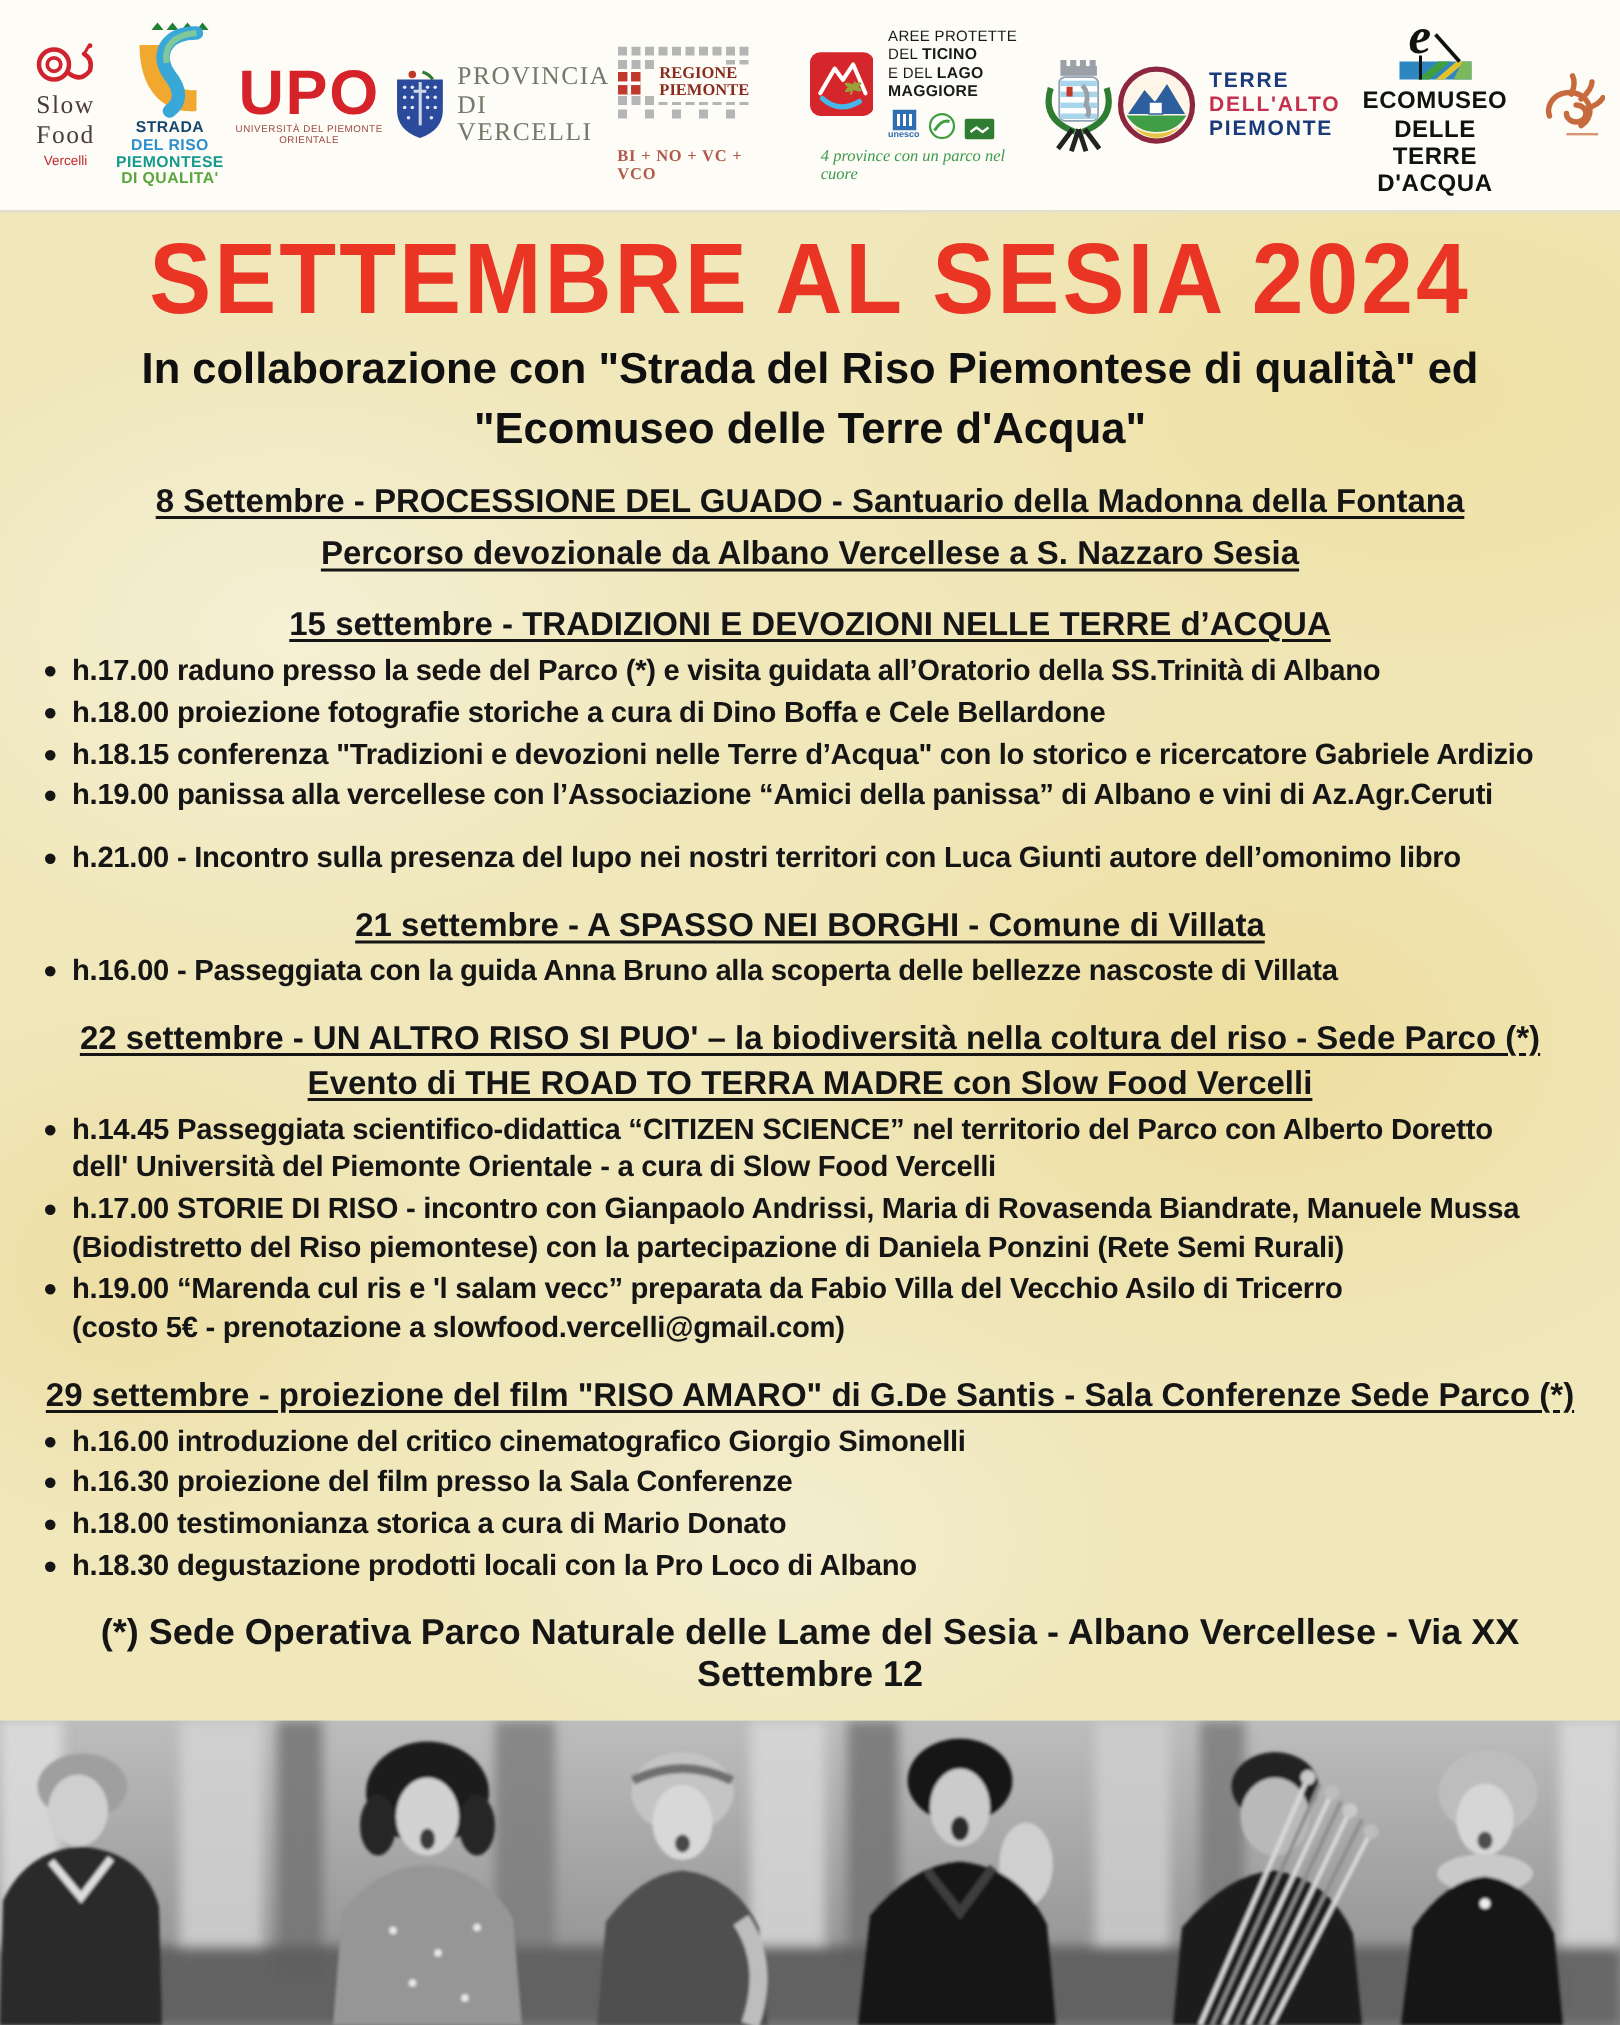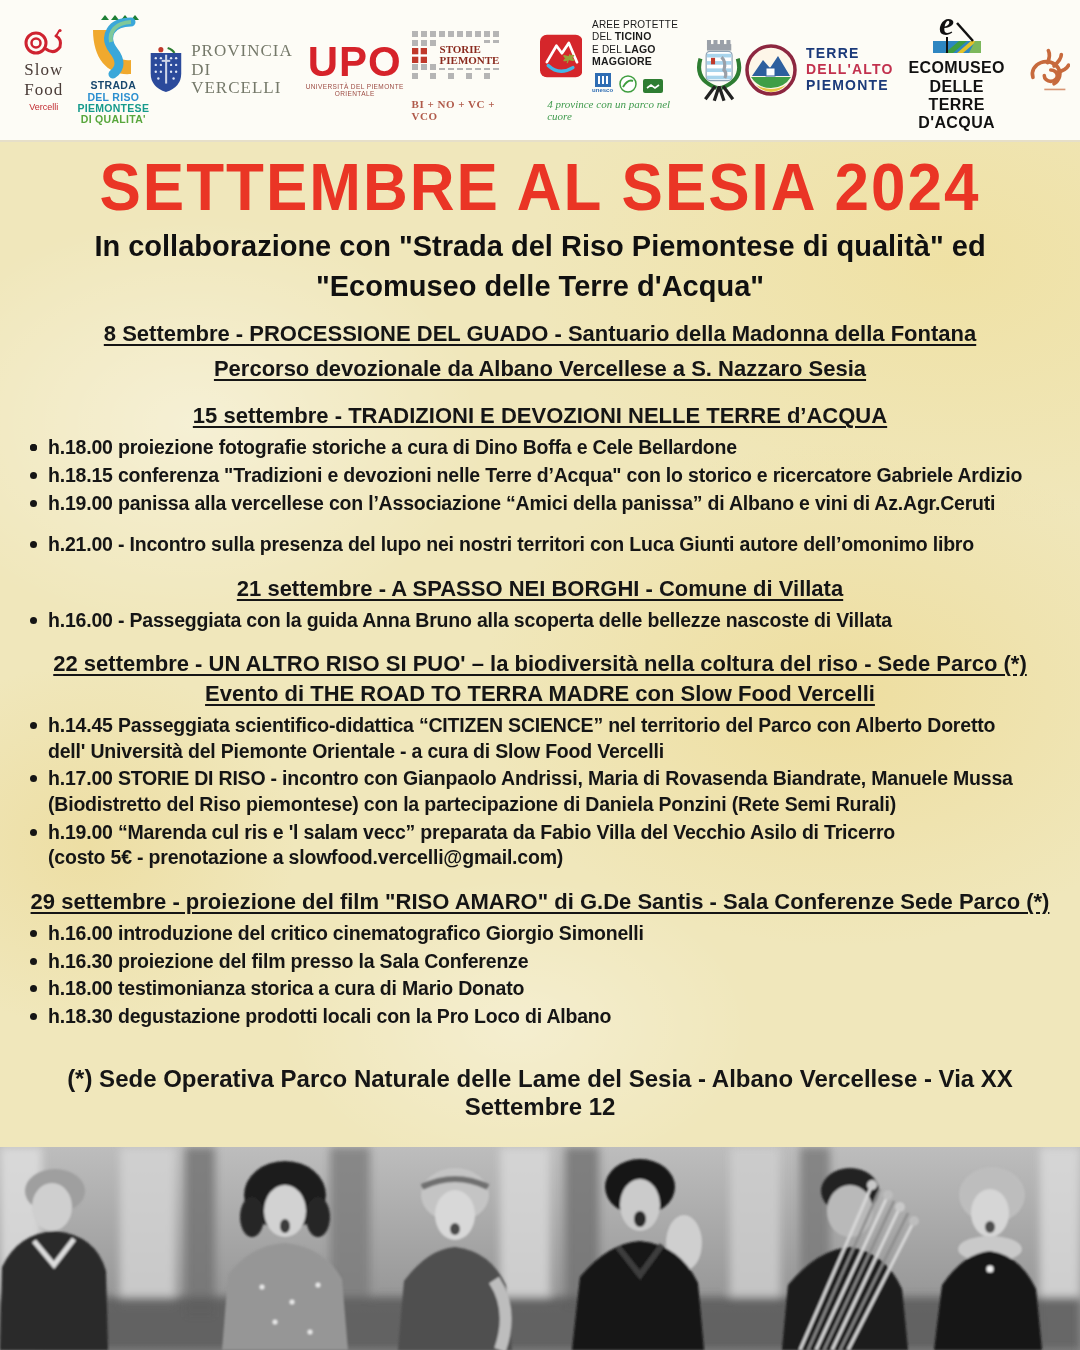--- a/index.html
+++ b/index.html
@@ -54,21 +54,21 @@
   .intro-line{margin:2px 0;font-size:22px;font-weight:bold;line-height:1.5;
               text-decoration:underline;text-decoration-thickness:2px;text-underline-offset:3px;}
   .event-section{margin-top:16px;}
   .event-heading{margin:0;font-size:22px;font-weight:bold;line-height:1.35;
                  text-decoration:underline;text-decoration-thickness:2px;text-underline-offset:3px;}
   .event-list{list-style:none;margin:4px 0 0;padding:0;text-align:left;}
   .event-item{position:relative;padding-left:22px;margin:2px 0;font-size:19.5px;font-weight:bold;
               line-height:1.32;letter-spacing:-.2px;}
   .dot{position:absolute;left:4px;top:9px;width:7px;height:7px;border-radius:50%;background:#151515;}
   .item-text{white-space:pre-line;}
-  .footnote{position:absolute;left:0;right:0;bottom:8px;margin:18px;font-size:24px;font-weight:bold;}
+  .footnote{position:absolute;left:0;right:0;bottom:8px;margin:8px;font-size:24px;font-weight:bold;}
 
   
   .photo{margin:0;height:203px;background:#8f8f8f;}
   .photo svg{display:block;}
 </style>
 </head>
 <body>
 
 <div class="poster">
 
@@ -97,20 +97,25 @@
         <path d="M8 16 C8 46 24 62 46 60 L46 46 C30 48 22 34 22 16 Z" fill="#f0a92e"></path>
         <path d="M46 8 C26 8 18 22 28 36 C36 46 36 54 28 60" fill="none" stroke="#3aa7d9" stroke-width="9" stroke-linecap="round"></path>
         <path d="M46 8 C30 9 24 18 26 28" fill="none" stroke="#7fc89a" stroke-width="4"></path>
       </svg>
       <div class="strada-text">
         <div class="st1">STRADA</div>
         <div class="st2">DEL RISO</div>
         <div class="st3">PIEMONTESE</div>
         <div class="st4">DI QUALITA'</div>
       </div>
+    </div>
+
+    <div class="logo">
+      <div class="upo-word">UPO</div>
+      <div class="upo-cap">UNIVERSITÀ DEL PIEMONTE ORIENTALE</div>
     </div>
 
     <div class="logo prov">
       <svg width="40" height="56" viewBox="0 0 40 56">
         <circle cx="14" cy="4" r="3" fill="#c0392b"></circle>
           <path d="M22 2 q6 2 8 6" stroke="#2e7d32" stroke-width="2.5" fill="none"></path>
         <path d="M2 8 h36 v24 q0 16 -18 22 q-18 -6 -18 -22 Z" fill="#2b4a9b"></path>
         <g fill="#dfe6f5">
           <circle cx="8" cy="14" r="1.4"></circle>
             <circle cx="14" cy="14" r="1.4"></circle>
@@ -127,25 +132,20 @@
           <circle cx="11" cy="38" r="1.4"></circle>
             <circle cx="29" cy="38" r="1.4"></circle>
         </g>
         <rect x="19" y="10" width="2.4" height="34" fill="#cfd6e8"></rect>
         <rect x="15" y="16" width="10" height="2.4" fill="#cfd6e8"></rect>
       </svg>
       <div class="prov-text">
         <div>PROVINCIA DI</div>
         <div>VERCELLI</div>
       </div>
-    </div>
-
-    <div class="logo">
-      <div class="upo-word">UPO</div>
-      <div class="upo-cap">UNIVERSITÀ DEL PIEMONTE ORIENTALE</div>
     </div>
 
     <div class="parco-group">
       <div class="parco-row">
         <div class="regione">
           <svg width="120" height="50" viewBox="0 0 120 50">
             <g fill="#b5b5b5">
               <rect x="0" y="0" width="6" height="6"></rect>
                 <rect x="9" y="0" width="6" height="6"></rect>
                 <rect x="18" y="0" width="6" height="6"></rect>
@@ -175,21 +175,21 @@
                 <rect x="18" y="42" width="6" height="6"></rect>
                 <rect x="36" y="42" width="6" height="6"></rect>
                 <rect x="54" y="42" width="6" height="6"></rect>
                 <rect x="72" y="42" width="6" height="6"></rect>
             </g>
             <rect x="0" y="17" width="15" height="15" fill="#c0392b"></rect>
             <rect x="6.3" y="17" width="2.4" height="15" fill="#fff"></rect>
             <rect x="0" y="23.3" width="15" height="2.4" fill="#fff"></rect>
           </svg>
           <div class="regione-text">
-            <div>STORIE</div>
+            <div>REGIONE</div>
             <div>PIEMONTE</div>
           </div>
         </div>
 
         <svg width="62" height="62" viewBox="0 0 62 62">
           <rect x="0" y="0" width="62" height="62" rx="10" fill="#d5262b"></rect>
           <path d="M10 40 L24 16 L32 27 L42 12 L54 40" fill="none" stroke="#ffffff" stroke-width="4" stroke-linejoin="round" stroke-linecap="round"></path>
           <path d="M12 45 q16 15 36 3" fill="none" stroke="#45b7e8" stroke-width="5" stroke-linecap="round"></path>
           <g fill="#97a23b">
             <ellipse cx="42" cy="34" rx="9" ry="2.6" transform="rotate(-28 42 34)"></ellipse>
@@ -297,21 +297,21 @@
     <h1 class="title">SETTEMBRE AL SESIA 2024</h1>
     <p class="subtitle">In collaborazione con "Strada del Riso Piemontese di qualità" ed</p>
     <p class="subtitle2">"Ecomuseo delle Terre d'Acqua"</p>
 
     <p class="intro-line">8 Settembre - PROCESSIONE DEL GUADO - Santuario della Madonna della Fontana</p>
     <p class="intro-line">Percorso devozionale da Albano Vercellese a S. Nazzaro Sesia</p>
 
     <section class="event-section">
       <h2 class="event-heading">15 settembre - TRADIZIONI E DEVOZIONI NELLE TERRE d’ACQUA</h2>
       <ul class="event-list">
-        <li class="event-item"><span class="dot"></span></li>
+        <li class="event-item"><span class="dot"></span><span class="item-text">h.17.00 raduno  presso la sede del Parco (*) e visita guidata all’Oratorio della SS.Trinità di Albano</span></li>
         <li class="event-item"><span class="dot"></span><span class="item-text">h.18.00 proiezione fotografie storiche a cura di Dino Boffa e Cele Bellardone</span></li>
         <li class="event-item"><span class="dot"></span><span class="item-text">h.18.15 conferenza "Tradizioni e devozioni nelle Terre d’Acqua" con lo storico e ricercatore Gabriele Ardizio</span></li>
         <li class="event-item"><span class="dot"></span><span class="item-text">h.19.00 panissa alla vercellese con l’Associazione “Amici della panissa” di Albano e vini di Az.Agr.Ceruti</span></li>
       </ul>
     </section>
 
     <section class="event-section">
       <ul class="event-list">
         <li class="event-item"><span class="dot"></span><span class="item-text">h.21.00 - Incontro sulla presenza del lupo nei nostri territori con Luca Giunti autore dell’omonimo libro</span></li>
       </ul>

